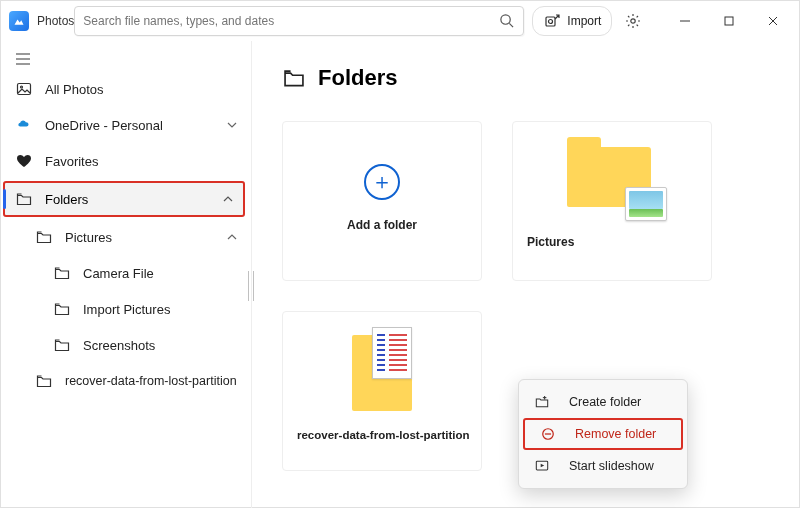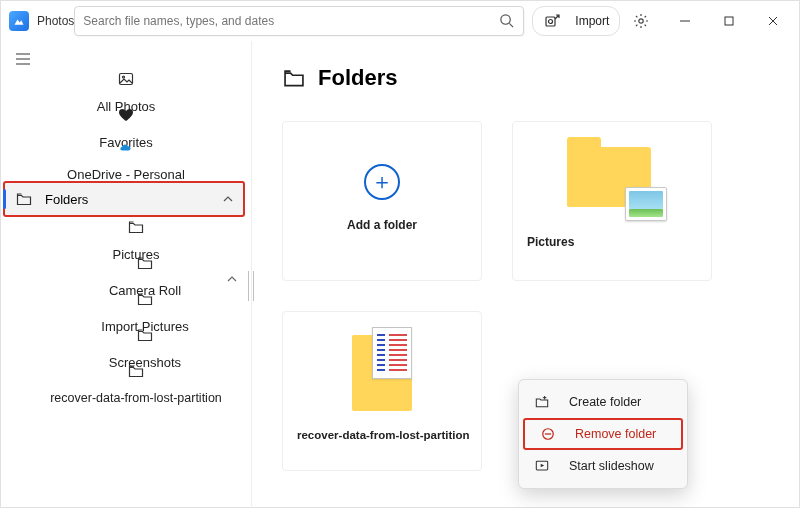--- a/index.html
+++ b/index.html
@@ -5,31 +5,31 @@
   * { box-sizing: border-box; margin: 0; padding: 0; font-family: "Segoe UI", Arial, sans-serif; }
   html, body { width: 800px; height: 508px; overflow: hidden; background:#fff; }
   .window { width:800px; height:508px; background:#fff; border:1px solid #e0e0e0; position:relative; }
   
   .titlebar { height:40px; display:flex; align-items:center; padding:0 4px 0 8px; position:relative; }
   .app-icon { width:20px; height:20px; border-radius:4px; background:linear-gradient(135deg,#4aa8ff 0%, #1b6fe5 100%); display:flex; align-items:center; justify-content:center; margin-right:8px;}
   .app-title { font-size:12px; color:#333; min-width:36px;}
   .search { flex:1; max-width:450px; height:30px; border:1px solid #d6d6d6; border-radius:4px; background:#fff; display:flex; align-items:center; padding:0 8px; position:relative; box-shadow:1px 1px 0 rgba(0,0,0,0.03);justify-content:flex-end;}
   .search input { border:none; outline:none; flex:1; font-size:12px; background:transparent; }
   .search .sicon { width:16px; height:16px; color:#555;}
-  .import-btn { margin-left:8px; height:30px; border:1px solid #e0e0e0; border-radius:12px; background:#fff; display:flex; align-items:center; padding:0 10px; gap:14px; font-size:12px; color:#222; cursor:pointer;}
+  .import-btn { margin-left:8px; height:30px; border:1px solid #e0e0e0; border-radius:12px; background:#fff; display:flex; align-items:center; padding:0 10px; gap:6px; font-size:12px; color:#222; cursor:pointer;}
   .gear { width:30px; height:30px; display:flex; align-items:center; justify-content:center; margin-left:6px; cursor:pointer; color:#444;}
   .win-controls { margin-left:auto; display:flex; height:40px;}
   .win-controls .ctl { width:44px; height:40px; display:flex; align-items:center; justify-content:center; cursor:pointer; color:#333;}
   .win-controls .ctl svg { width:10px; height:10px; }
   
   .body { display:flex; height:calc(508px - 40px); }
   .sidebar { width:251px; border-right:1px solid #eee; padding-top:6px; position:relative;}
   .resize-handle { position:absolute; right:-3px; top:230px; width:6px; height:30px; border-left:1px solid #c0c0c0; border-right:1px solid #c0c0c0;}
   .hamburger { padding:4px 0 4px 14px; color:#555; cursor:pointer;}
-  .nav-item { display:flex; align-items:center; height:36px; padding:0 14px 0 14px; font-size:13px; color:#222; cursor:pointer; gap:12px; position:relative;flex-direction:column;}
+  .nav-item { display:flex; align-items:center; height:36px; padding:0 14px 0 14px; font-size:13px; color:#222; cursor:pointer; gap:12px; position:relative;}
   .nav-item .chev { margin-left:auto; color:#666; }
   .nav-sub { padding-left:34px; }
   .nav-sub .nav-item { padding-left:0; }
   .nav-ssub { padding-left:18px;}
   .folders-hdr { background:#f3f3f3; border:2px solid #d93025; border-radius:3px; margin:2px 6px 2px 2px; height:36px; display:flex; align-items:center; padding:0 10px 0 10px; gap:12px; font-size:13px; cursor:pointer; position:relative;}
   .folders-hdr::before{ content:""; position:absolute; left:-2px; top:6px; height:20px; width:3px; background:#2563eb; border-radius:2px;}
   .folders-hdr .chev { margin-left:auto; color:#555;}
   .ico { width:18px; height:18px; display:inline-flex; align-items:center; justify-content:center;}
   .content { flex:1; padding:24px 30px 0 30px; overflow:auto; position:relative;}
   .page-title { display:flex; align-items:center; gap:12px; font-size:22px; font-weight:600; margin-bottom:30px;}
@@ -133,39 +133,39 @@
               <rect x="1.5" y="2.5" width="13" height="11" rx="1.5"></rect>
               <circle cx="5.5" cy="6" r="1"></circle>
               <path d="M2 12 L6 8 L9 11 L11 9 L14 12"></path>
             </svg>
           </span>
         <span>All Photos</span>
       </div>
 
       <div class="nav-item">
         <span class="ico">
-            <svg viewBox="0 0 16 16" width="16" height="16" fill="#222">
-              <path d="M8 14 C4 11 1 8 1 5.2 1 3.2 2.6 2 4.3 2 5.8 2 7 2.9 8 4.1 9 2.9 10.2 2 11.7 2 13.4 2 15 3.2 15 5.2 15 8 12 11 8 14z"></path>
-            </svg>
-          </span>
-        <span>Favorites</span>
-      </div>
-
-      <div class="nav-item">
-        <span class="ico">
             <svg viewBox="0 0 16 16" width="16" height="12">
               <path d="M3 10c-1.5 0-2.5-1-2.5-2.3C.5 6 2 5 3 5c.3-1.7 1.9-3 3.8-3 1.6 0 3 1 3.5 2.3C12 4 14 5 14 7.3c0 1.5-1.2 2.7-2.8 2.7H3z" fill="#1b8bd8"></path>
             </svg>
           </span>
         <span>OneDrive - Personal</span>
         <span class="chev">
             <svg viewBox="0 0 10 10" width="10" height="10" fill="none" stroke="#666" stroke-width="1.2">
               <path d="M1 3 L5 7 L9 3"></path>
             </svg>
           </span>
+      </div>
+
+      <div class="nav-item">
+        <span class="ico">
+            <svg viewBox="0 0 16 16" width="16" height="16" fill="#222">
+              <path d="M8 14 C4 11 1 8 1 5.2 1 3.2 2.6 2 4.3 2 5.8 2 7 2.9 8 4.1 9 2.9 10.2 2 11.7 2 13.4 2 15 3.2 15 5.2 15 8 12 11 8 14z"></path>
+            </svg>
+          </span>
+        <span>Favorites</span>
       </div>
 
       <div class="folders-hdr">
         <span class="ico">
             <svg viewBox="0 0 16 16" width="16" height="16" fill="none" stroke="#333" stroke-width="1.2">
               <path d="M1.5 4.5h4l1.5 1.5h7.5v7.5h-13z M1.5 4.5v-1.5h4"></path>
             </svg>
           </span>
         <span>Folders</span>
         <span class="chev">
@@ -189,21 +189,21 @@
               </svg>
             </span>
         </div>
         <div class="nav-ssub">
           <div class="nav-item">
             <span class="ico">
                 <svg viewBox="0 0 16 16" width="16" height="16" fill="none" stroke="#333" stroke-width="1.2">
                   <path d="M1.5 4.5h4l1.5 1.5h7.5v7.5h-13z M1.5 4.5v-1.5h4"></path>
                 </svg>
               </span>
-            <span>Camera Roll</span>
+            <span>Camera File</span>
           </div>
           <div class="nav-item">
             <span class="ico">
                 <svg viewBox="0 0 16 16" width="16" height="16" fill="none" stroke="#333" stroke-width="1.2">
                   <path d="M1.5 4.5h4l1.5 1.5h7.5v7.5h-13z M1.5 4.5v-1.5h4"></path>
                 </svg>
               </span>
             <span>Import Pictures</span>
           </div>
           <div class="nav-item">

